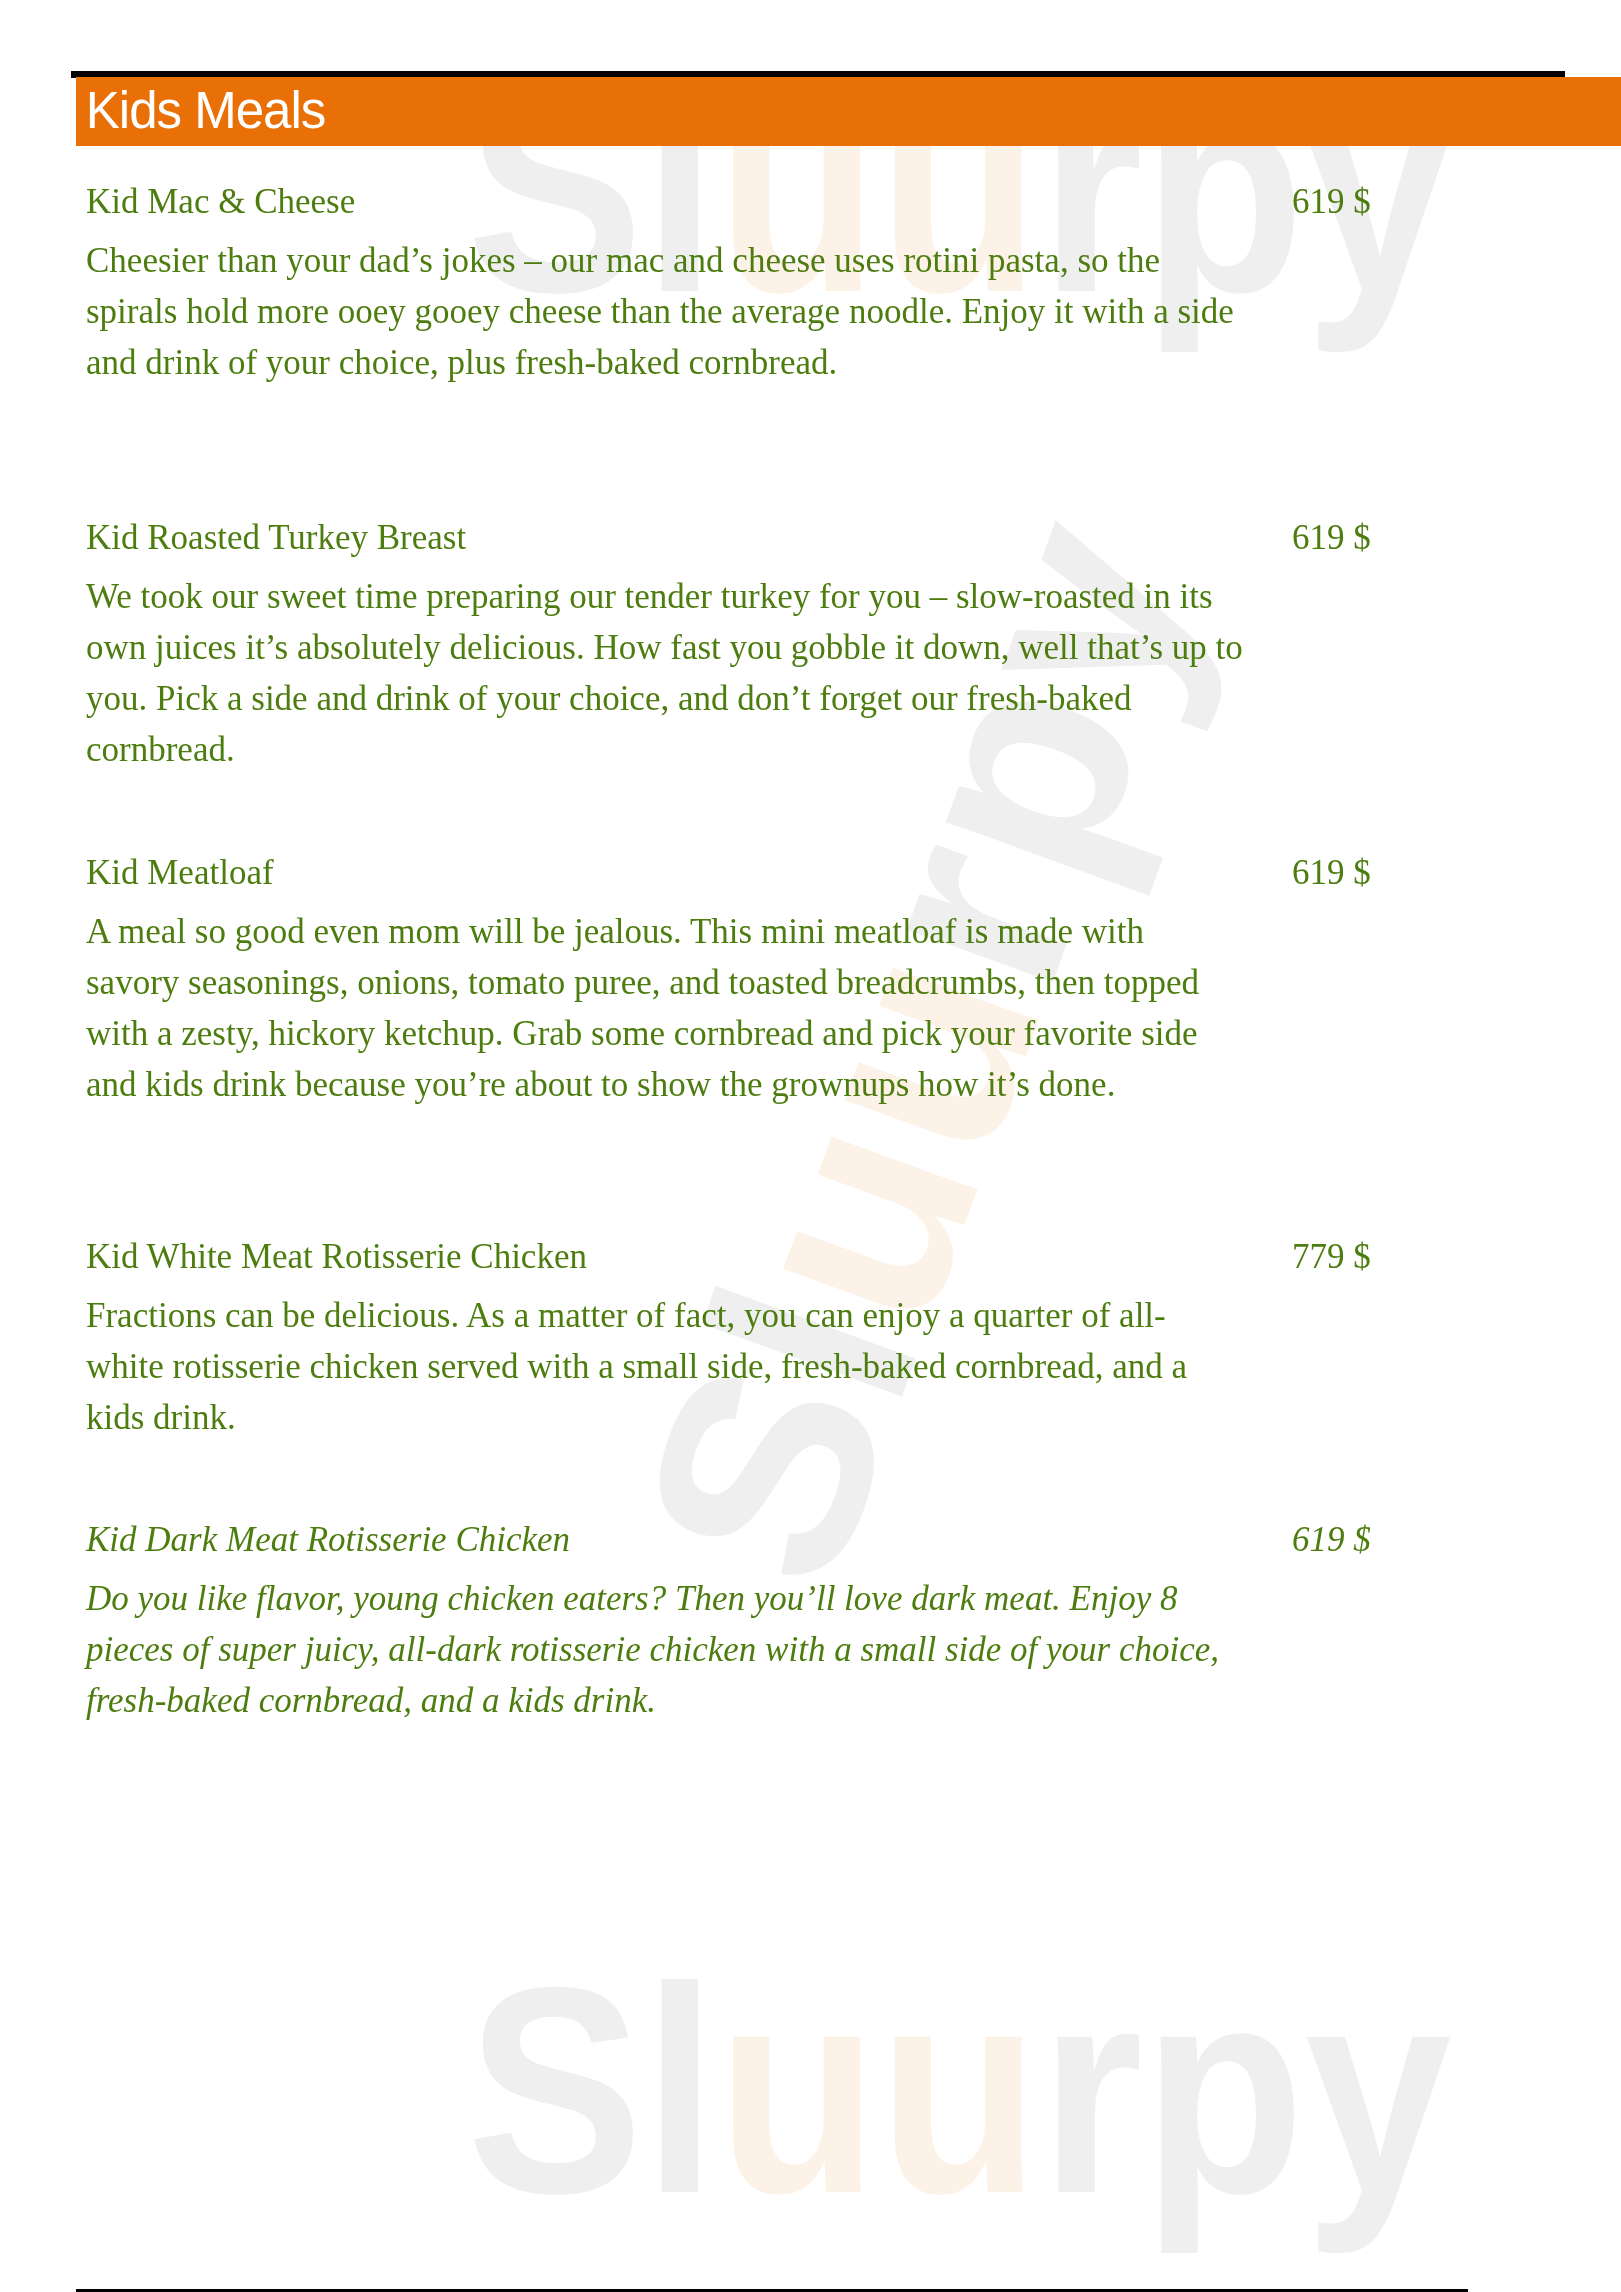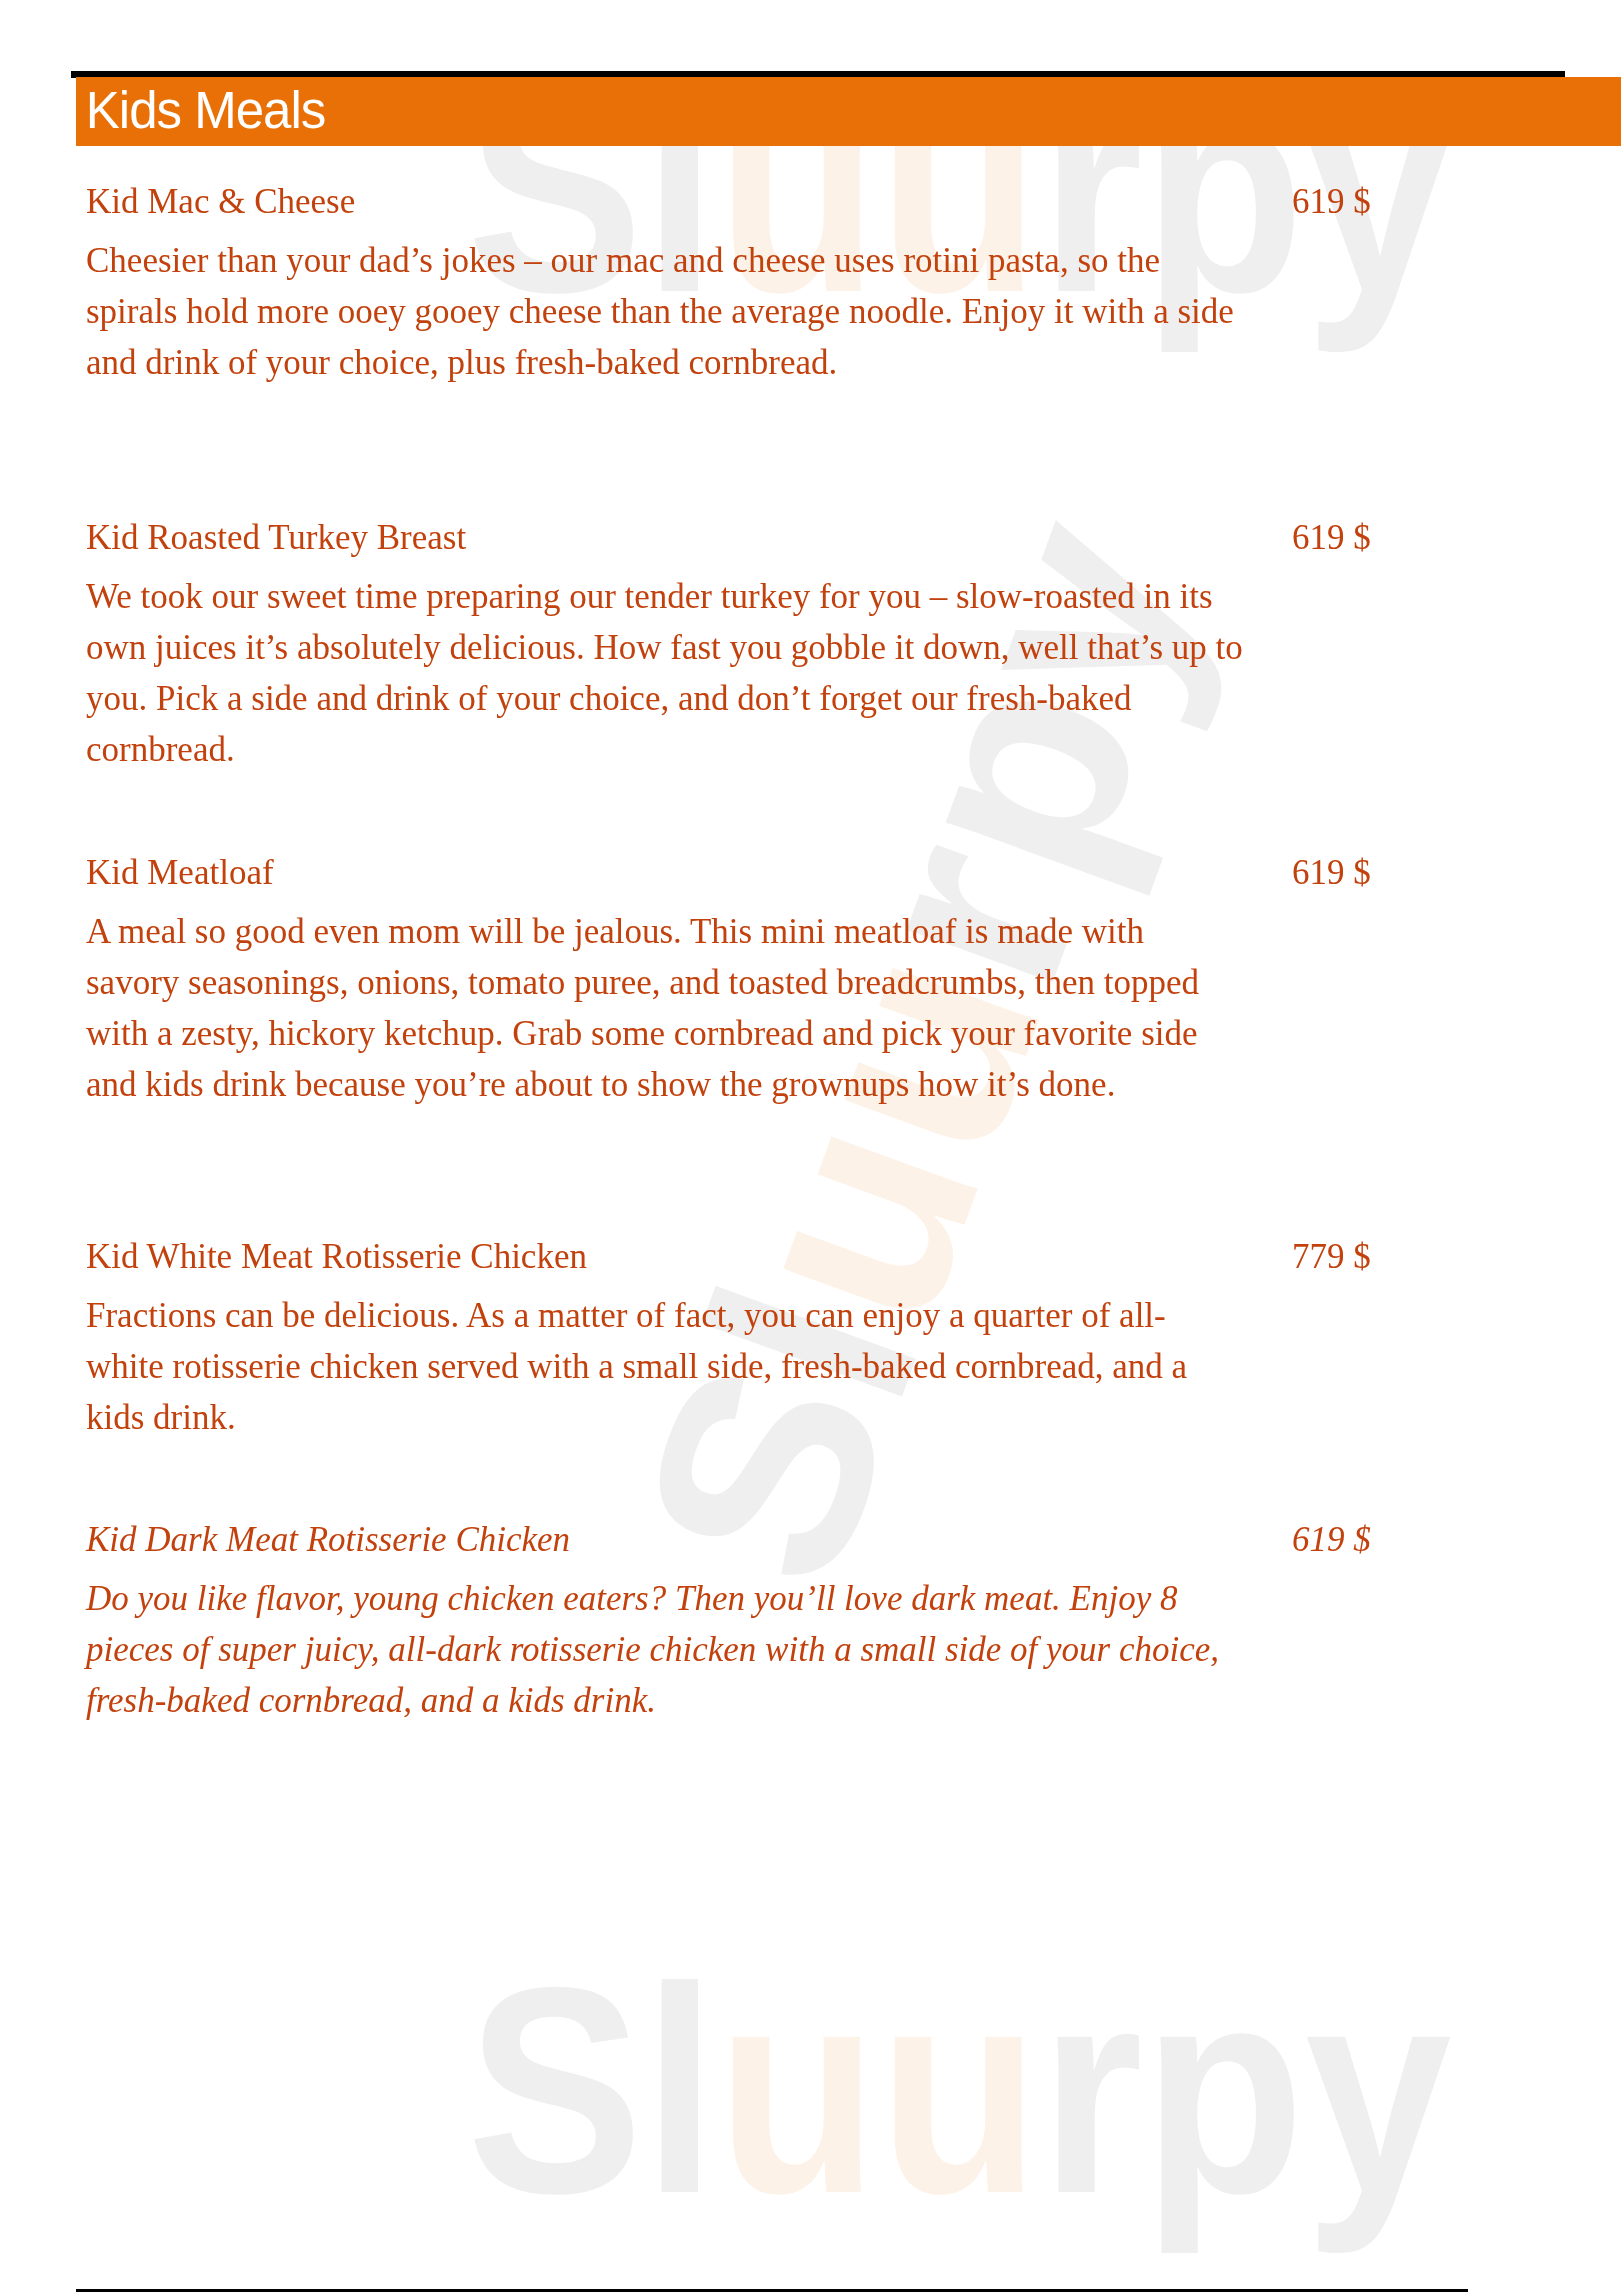--- a/index.html
+++ b/index.html
@@ -1,20 +1,20 @@
 <!DOCTYPE html>
 <html><head>
 <meta charset="utf-8">
 <style>
   html, body { margin: 0; padding: 0; background: #ffffff; }
   body { width: 1621px; height: 2293px; position: relative; overflow: hidden; }
   .top-rule { position: absolute; left: 71px; top: 71px; width: 1494px; height: 6.9px; background: #000; }
   .header-bar { position: absolute; left: 76px; top: 77px; width: 1562px; height: 69px; background: #e97006; }
   .header-title { position: absolute; left: 9.8px; top: 3.9px; font-family: "Liberation Sans", sans-serif; font-size: 51px; color: #ffffff; line-height: 59px; letter-spacing: -1px; }
-  .item { position: absolute; left: 86px; width: 1372px; font-family: "Liberation Serif", serif; color: #c2410c; }
+  .item { position: absolute; left: 86px; width: 1372px; font-family: "Liberation Serif", serif; color: #4d7c0f; }
   .item-name { font-size: 35px; line-height: 51px; }
   .item-desc { font-size: 35px; line-height: 51px; width: 1157px; margin-top: 8px; }
   .item-price { position: absolute; left: 1206px; top: 0; font-size: 35px; line-height: 51px; }
   .bottom-rule { position: absolute; left: 76px; top: 2289px; width: 1392px; height: 2.9px; background: #000; }
   .watermark { position: absolute; font-family: "Liberation Sans", sans-serif; font-weight: bold; font-size: 294px; opacity: 0.9; pointer-events: none; }
   .wm-gray { color: #eeeeee; }
   .wm-orange { color: #fdf1e6; }
 </style>
 </head>
 <body>

